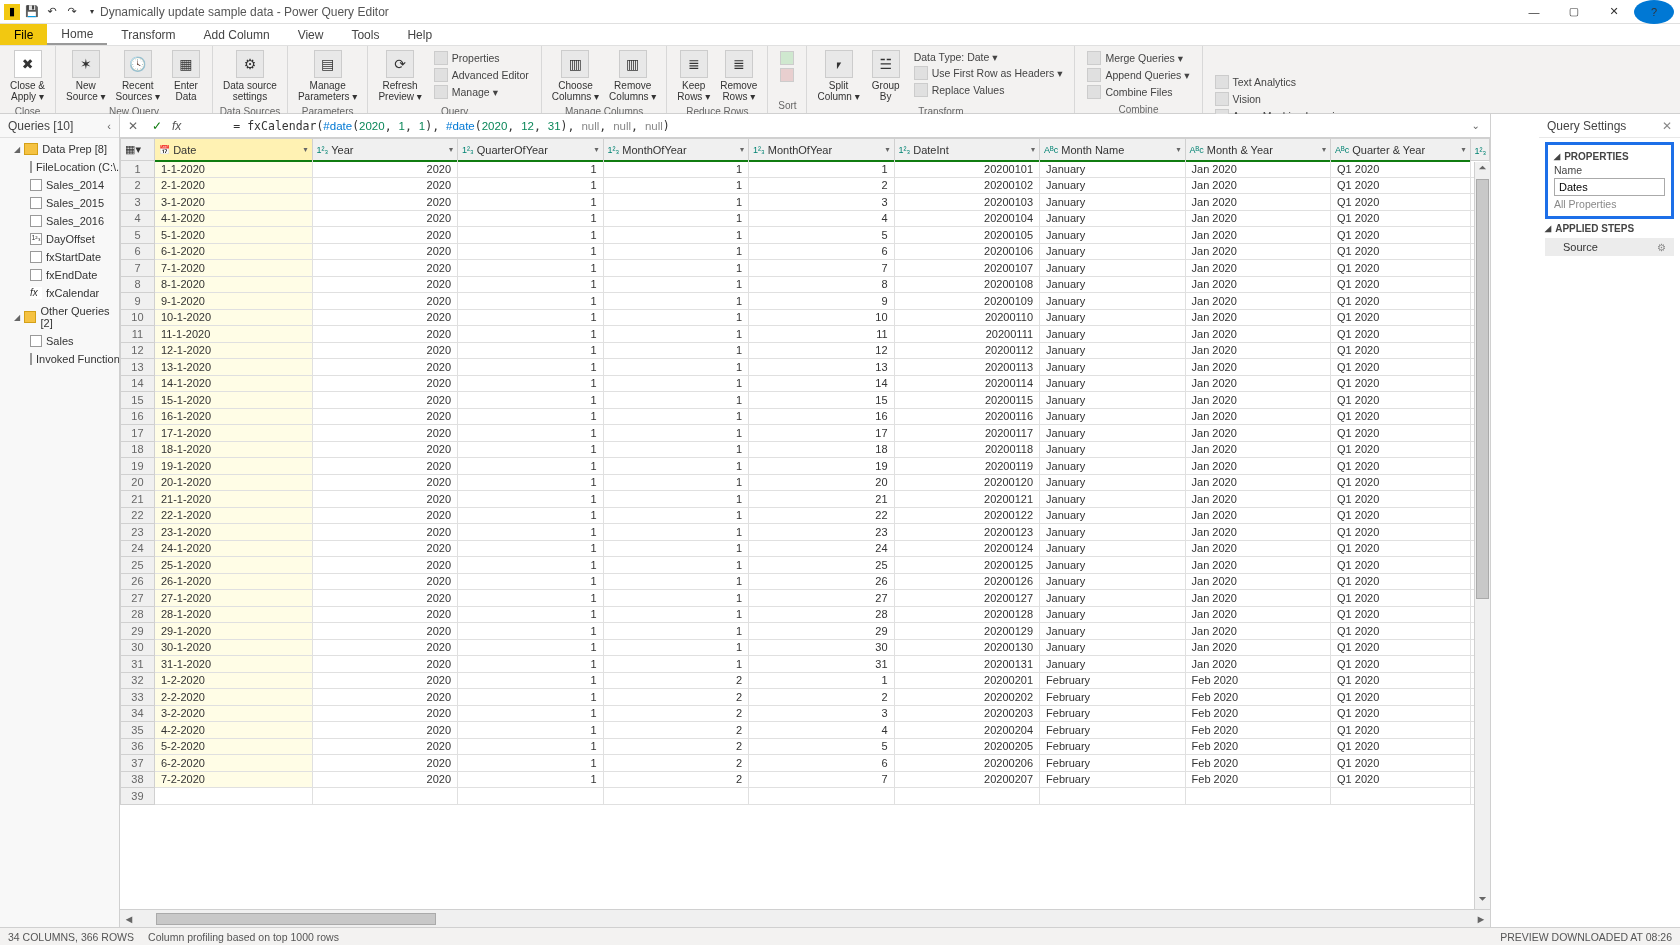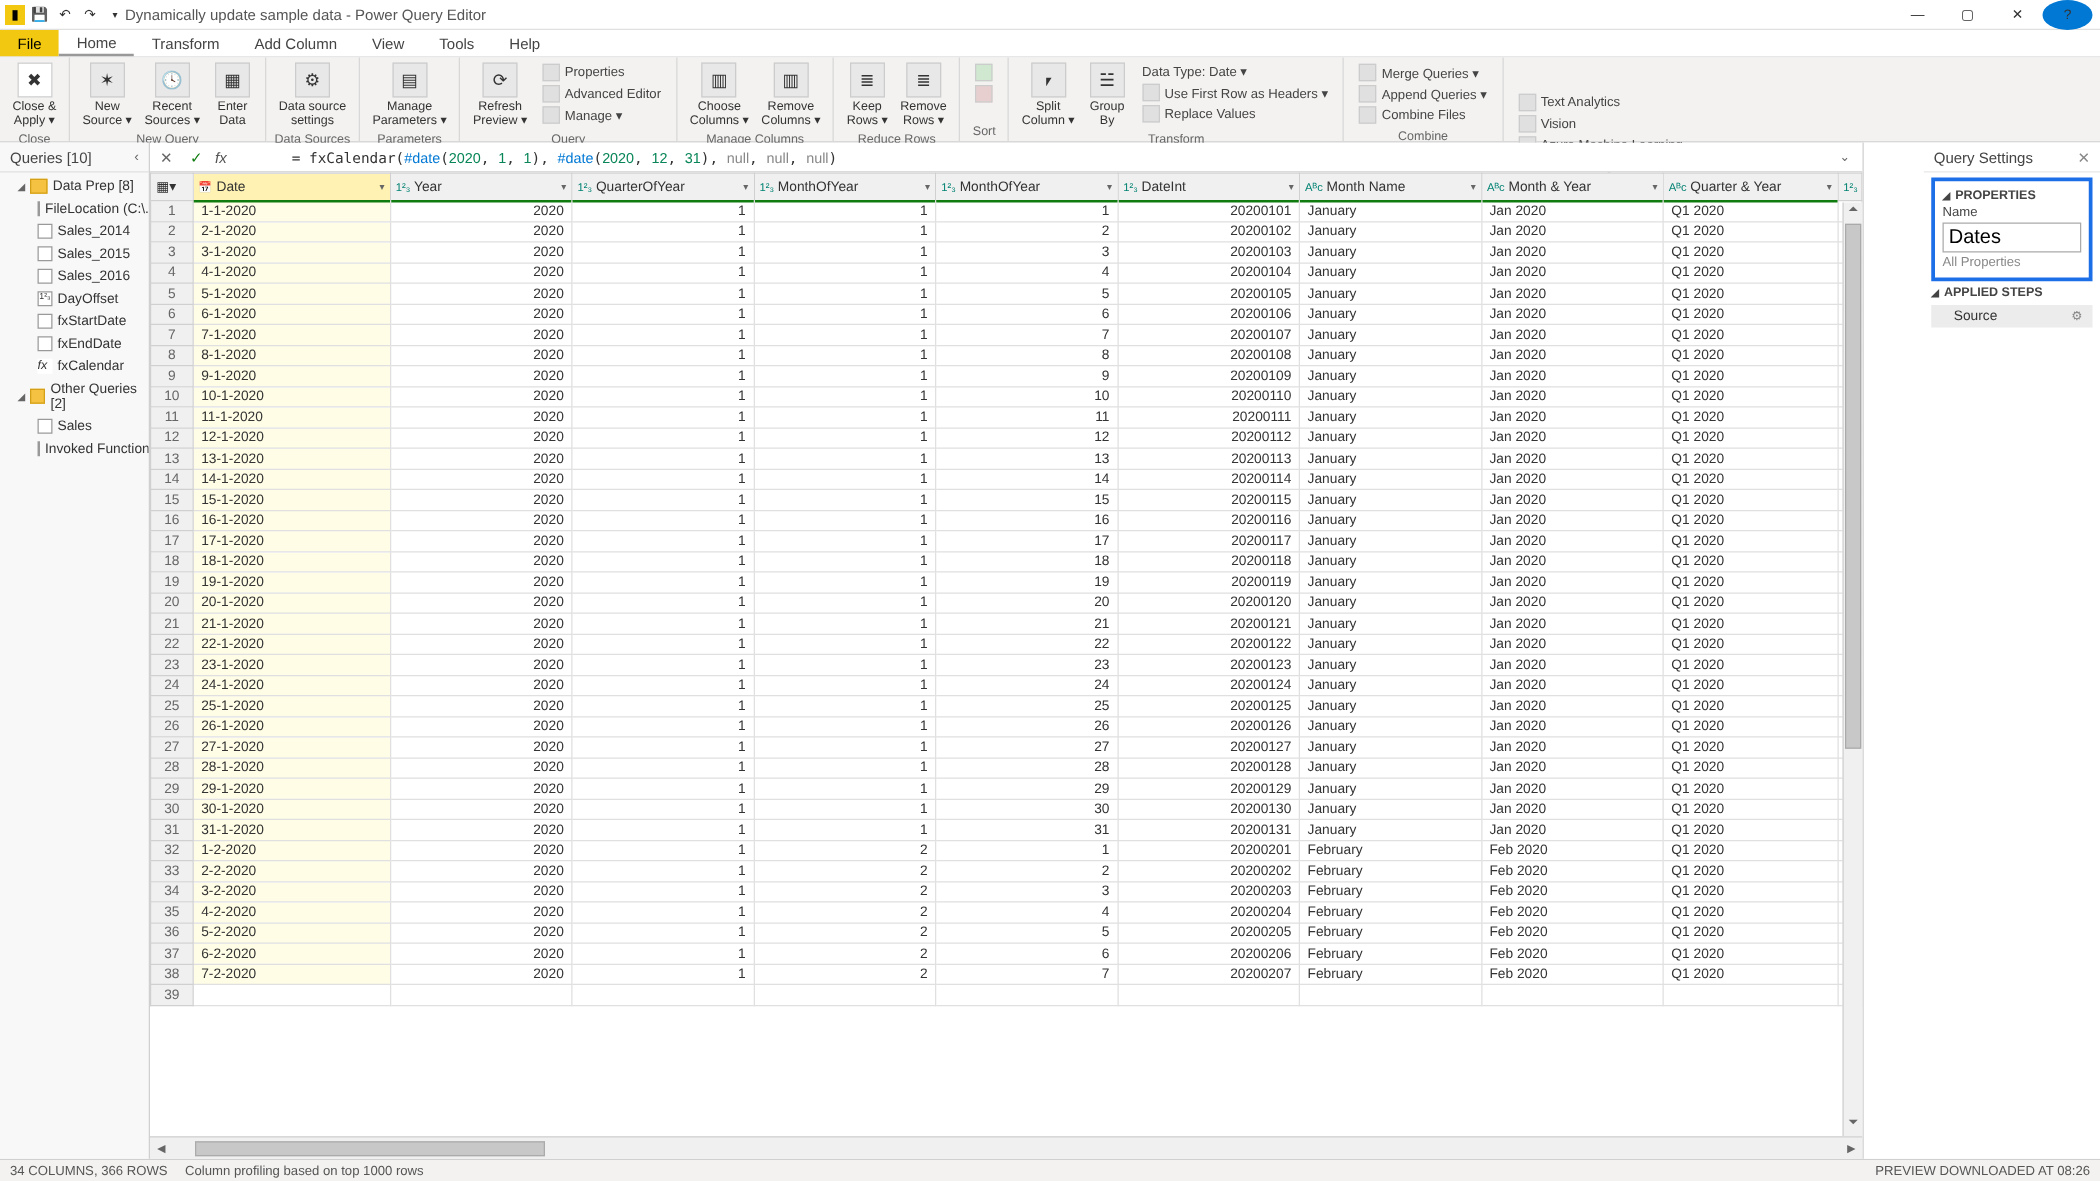--- a/index.html
+++ b/index.html
@@ -78,21 +78,21 @@
 .vscroll .vthumb{background:#c8c8c8;border:1px solid #aaa;margin:1px;height:420px;}
 
 
 .settings-pane { width:190px; border-left:1px solid #d0d0d0; background:#fff; display:flex; flex-direction:column;padding-left:48px;}
 .settings-header { height:24px; display:flex; align-items:center; justify-content:space-between; padding:0 8px; font-size:12px; color:#444; border-bottom:1px solid #e8e8e8;}
 .settings-body { padding:4px 6px; flex:1;}
 .prop-box { border:3px solid #1d6fe8; padding:4px 6px 6px 6px; margin-bottom:4px;}
 .sec-title { font-size:10px; font-weight:bold; color:#444; margin:2px 0 2px 0; display:flex; align-items:center; gap:4px;}
 .sec-title .tri{font-size:8px;}
 .name-label{font-size:10.5px;color:#444;margin:2px 0;}
-.name-input { width:100%; border:1px solid #aaa; padding:2px 4px; font-size:16px;}
+.name-input { width:100%; border:1px solid #aaa; padding:2px 4px; font-size:11px;}
 .all-props{font-size:10.5px;color:#888;margin-top:2px;}
 .steps-list { margin-top:4px;}
 .step { padding:3px 8px 3px 18px; font-size:11px; background:#ececec; display:flex; align-items:center; justify-content:space-between;}
 .step .gear{font-size:10px;color:#888;}
 
 
 .status-bar { height:18px; background:#f3f2f1; border-top:1px solid #d0d0d0; display:flex; align-items:center; padding:0 8px; font-size:10.5px; color:#555; justify-content:space-between;}
 </style>
 </head>
 <body>

